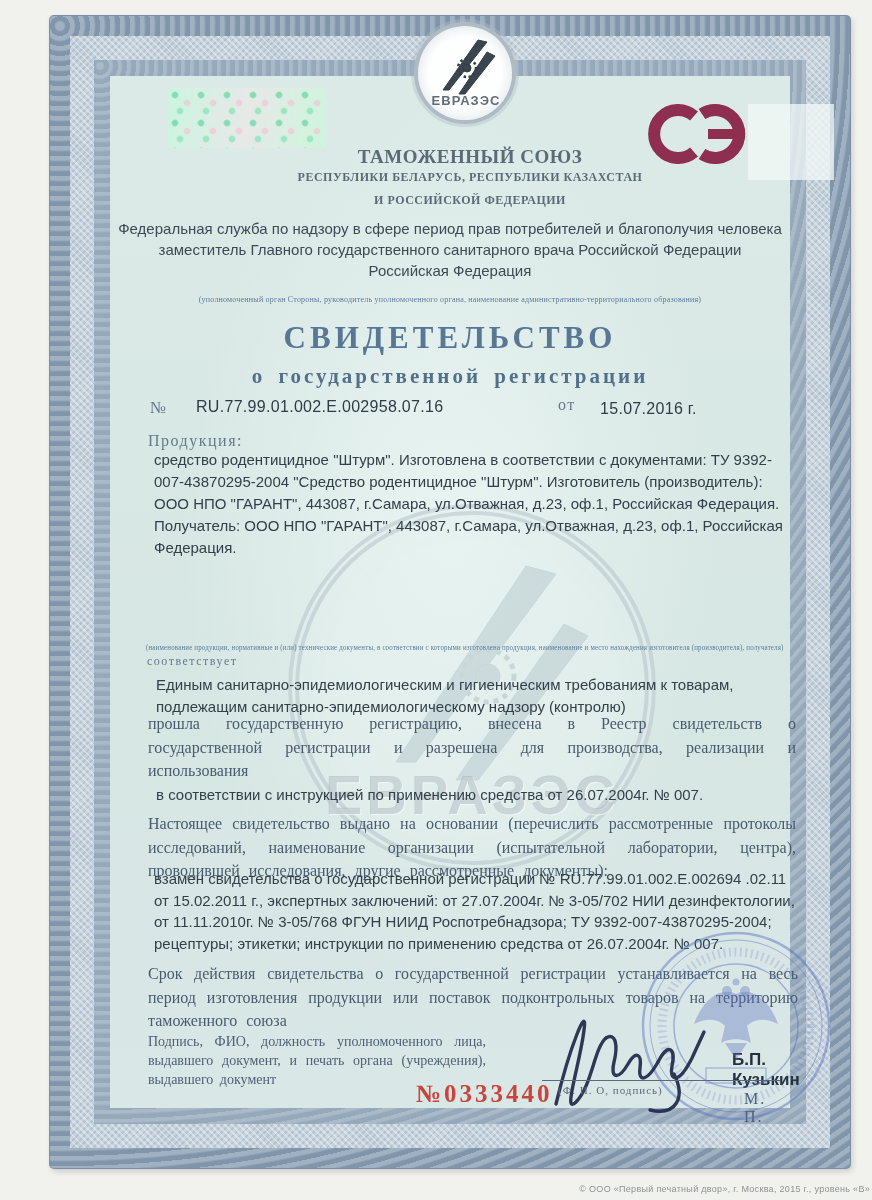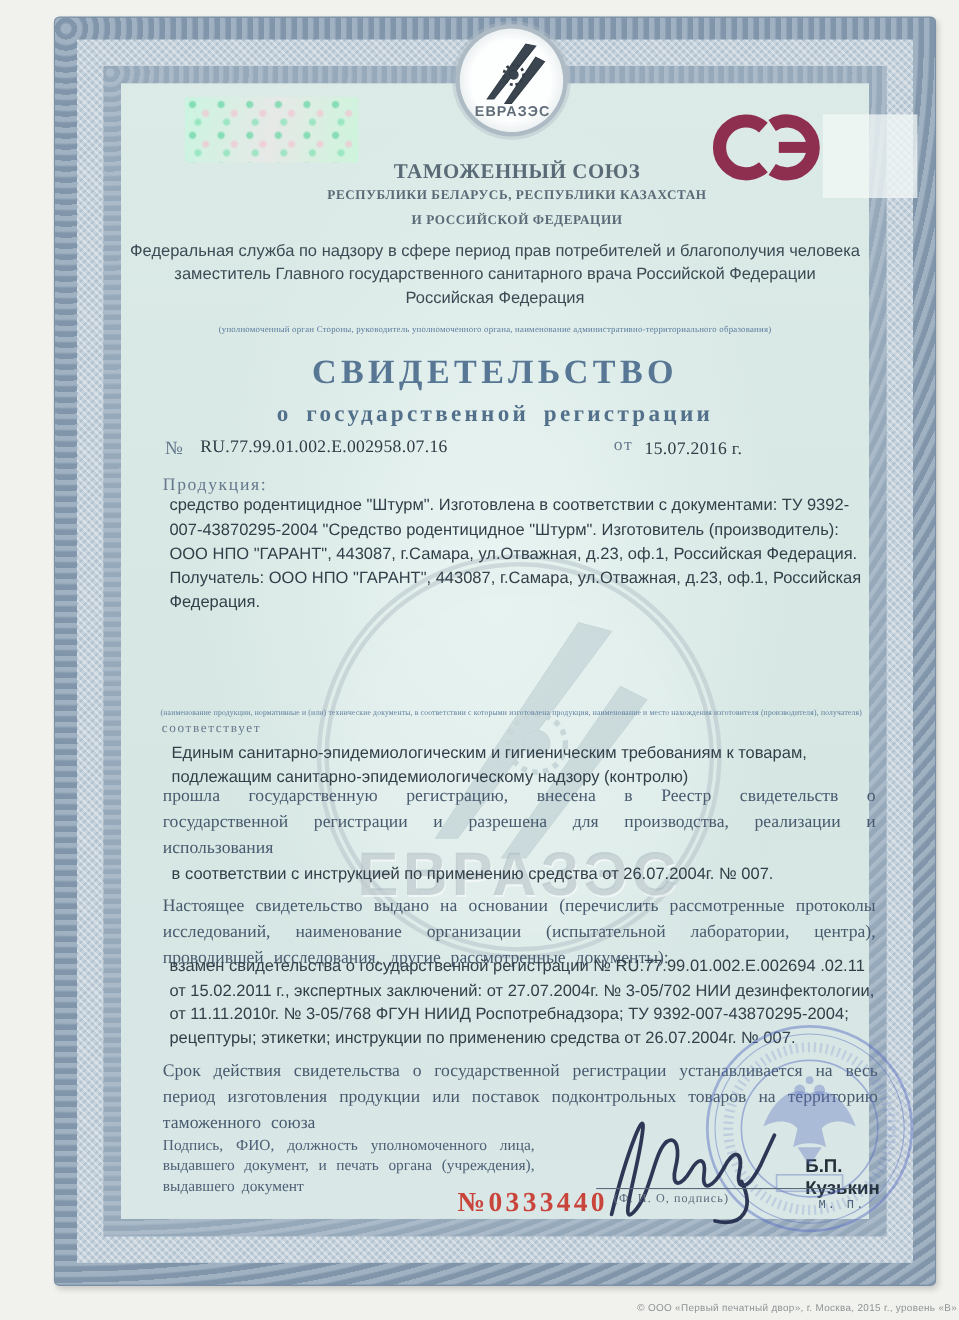--- a/index.html
+++ b/index.html
@@ -26,25 +26,25 @@
   .h-serif{font-weight:bold;color:#5a6b77;letter-spacing:.5px;padding-left:40px;}
   .hl1{font-size:19px;}
   .hl2{font-size:12px;}
   .gov{font-family:"Liberation Sans",sans-serif;color:#3c4a54;font-size:15px;line-height:21px;}
   .tiny{font-size:8px;color:#5a7b9c;letter-spacing:.2px;white-space:nowrap;}
   .title{font-size:31px;font-weight:bold;color:#587795;letter-spacing:4px;}
   .subtitle{font-size:21px;font-weight:bold;color:#53708b;letter-spacing:3px;word-spacing:5px;}
   .serif-lbl{color:#66798c;font-size:16px;letter-spacing:1.5px;}
   .sans-txt{font-family:"Liberation Sans",sans-serif;color:#323f49;font-size:15px;line-height:22px;}
   .serif-par{color:#485a6e;font-size:16px;line-height:23.5px;text-align:justify;word-spacing:5px;}
-  .num{font-family:Liberation Serif, serif;color:#2f3c46;font-size:16px;letter-spacing:.3px;}
+  .num{font-family:Liberation Sans, sans-serif;color:#2f3c46;font-size:16px;letter-spacing:.3px;margin-left:14px;}
   .sig-cap{color:#4e6076;font-size:14px;line-height:19px;text-align:justify;word-spacing:3px;}
   .serial{color:#c9453c;font-size:25px;font-weight:bold;letter-spacing:3px;}
   .name{font-family:"Liberation Sans",sans-serif;color:#25313a;font-size:17px;font-weight:bold;}
-  .mp{color:#4e6076;font-size:11px;letter-spacing:2px;font-family:Liberation Mono, monospace;}
+  .mp{color:#4e6076;font-size:16px;letter-spacing:2px;}
   .copy{font-family:"Liberation Sans",sans-serif;font-size:9px;color:#8d9294;letter-spacing:.3px;margin-left:20px;}
   
   .logo-top{position:absolute;left:413px;top:24px;width:106px;height:100px;z-index:6;}
   .logo-circle{position:absolute;left:5px;top:2px;width:94px;height:94px;border-radius:50%;
         background:radial-gradient(circle, #fdfefe 55%, #e8edef 75%, #c2cdd4 100%);
         box-shadow:0 0 0 4px #aebbc5, 0 0 0 7px rgba(174,187,197,.4);}
   .logo-label{position:absolute;left:0;right:0;bottom:16px;text-align:center;
         font-family:"Liberation Sans",sans-serif;font-weight:bold;font-size:13px;color:#5f6d79;letter-spacing:1px;}
   .holo{position:absolute;left:168px;top:88px;width:158px;height:60px;z-index:5;border-radius:2px;opacity:.8;
         background-color:#d9efe2;

